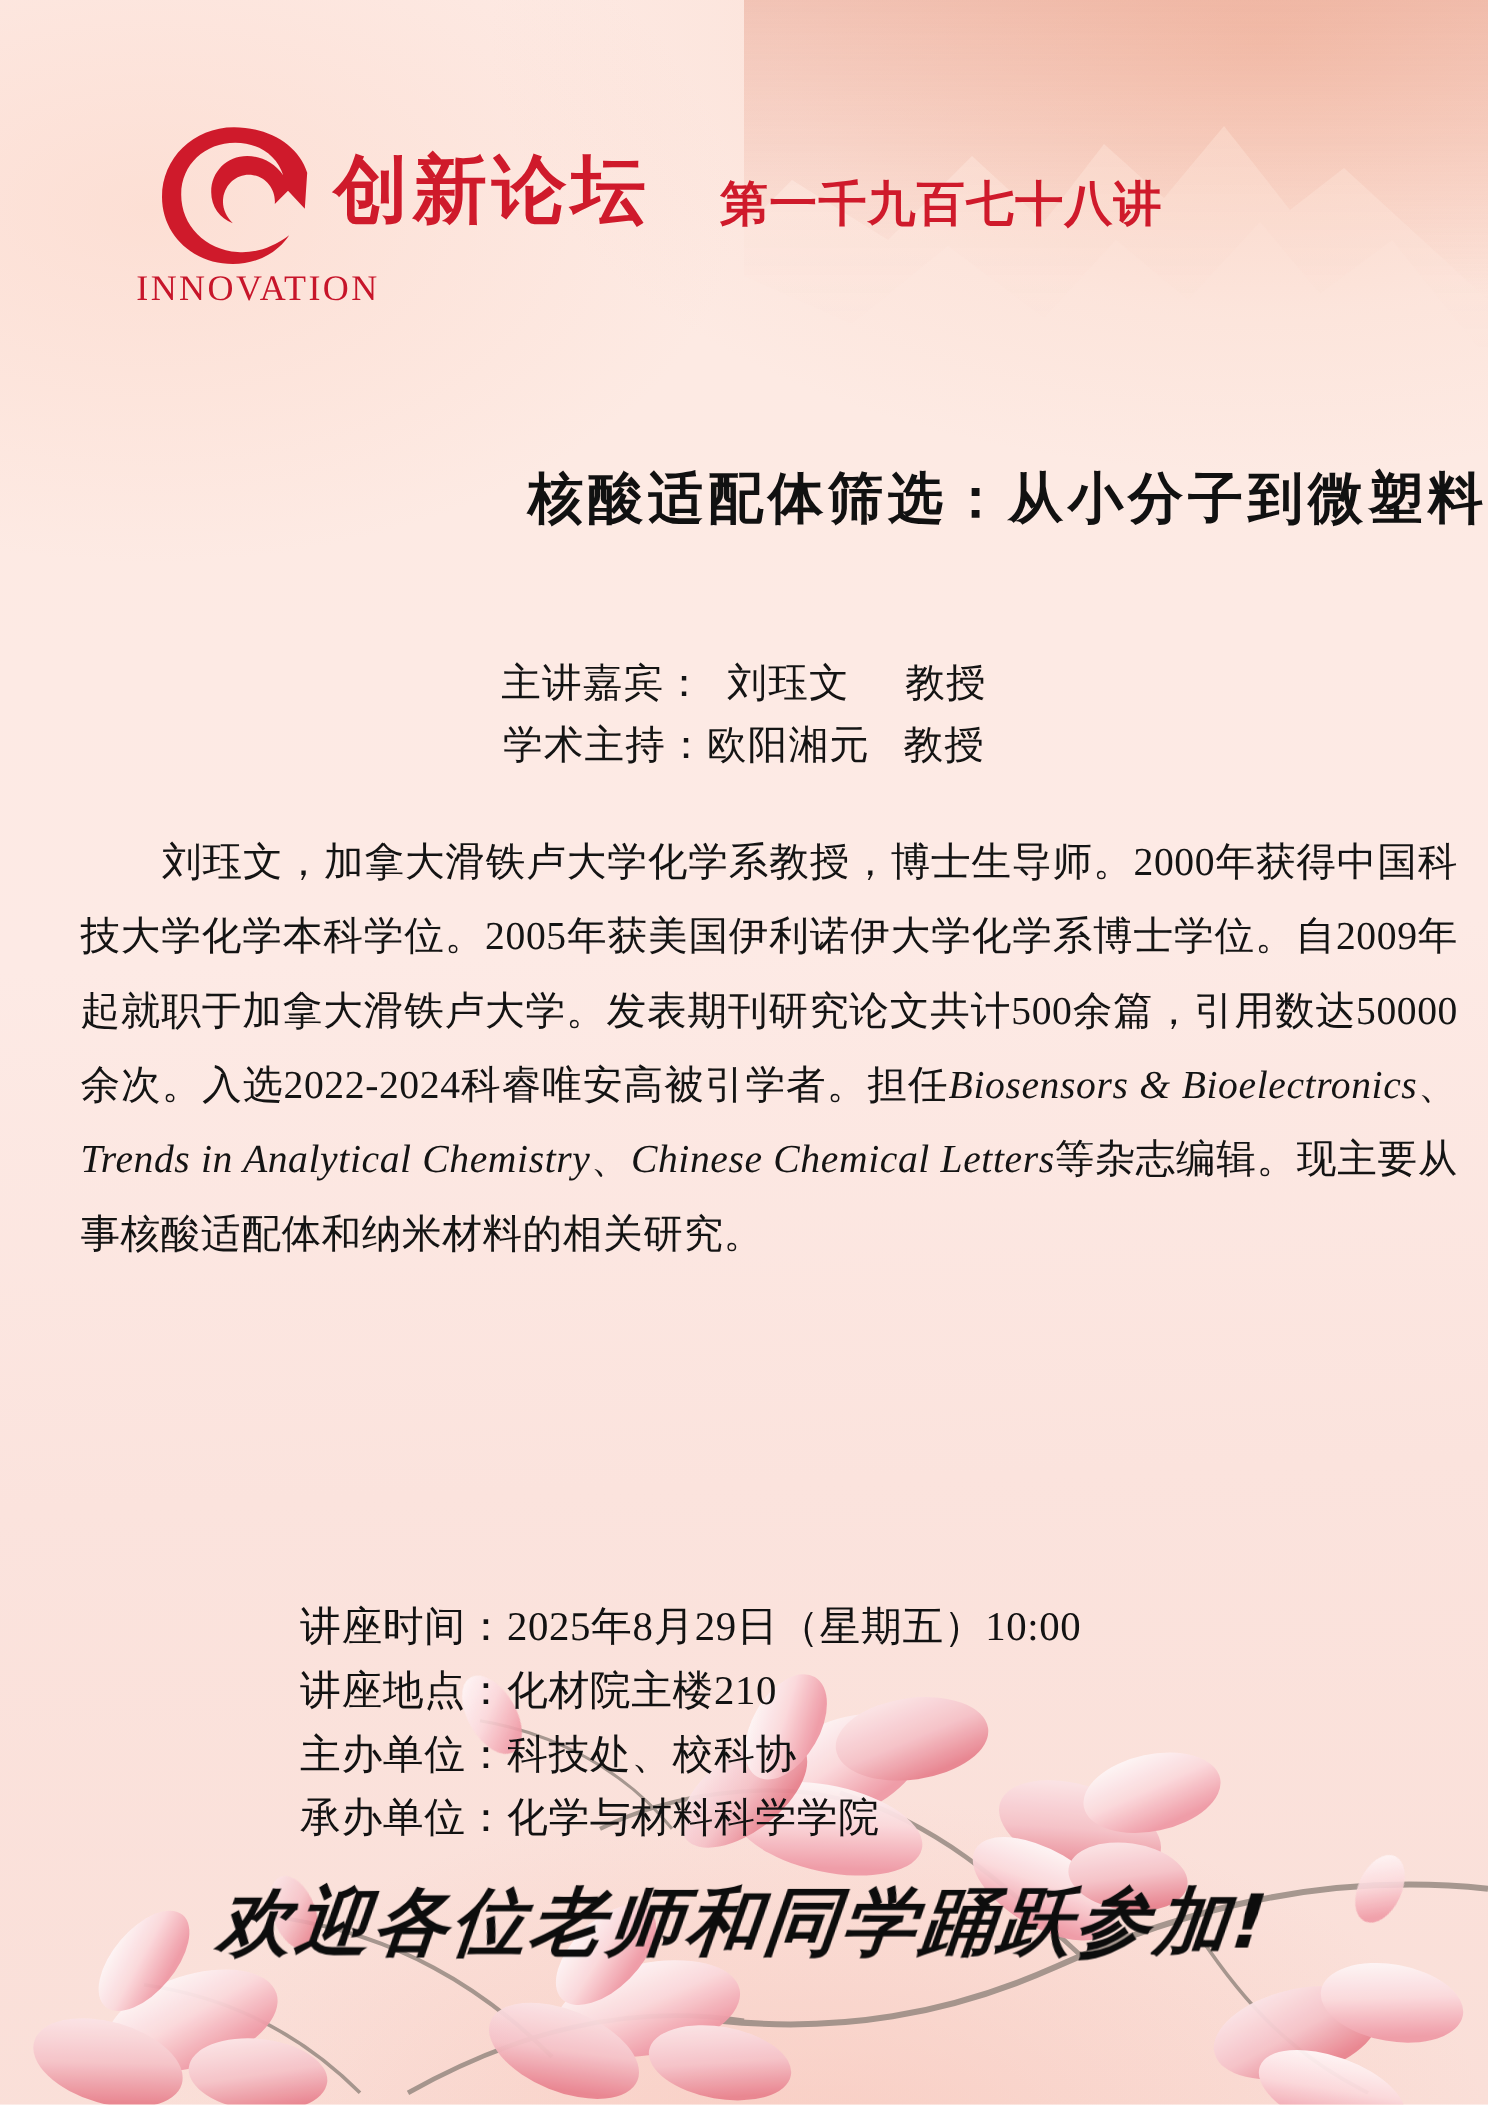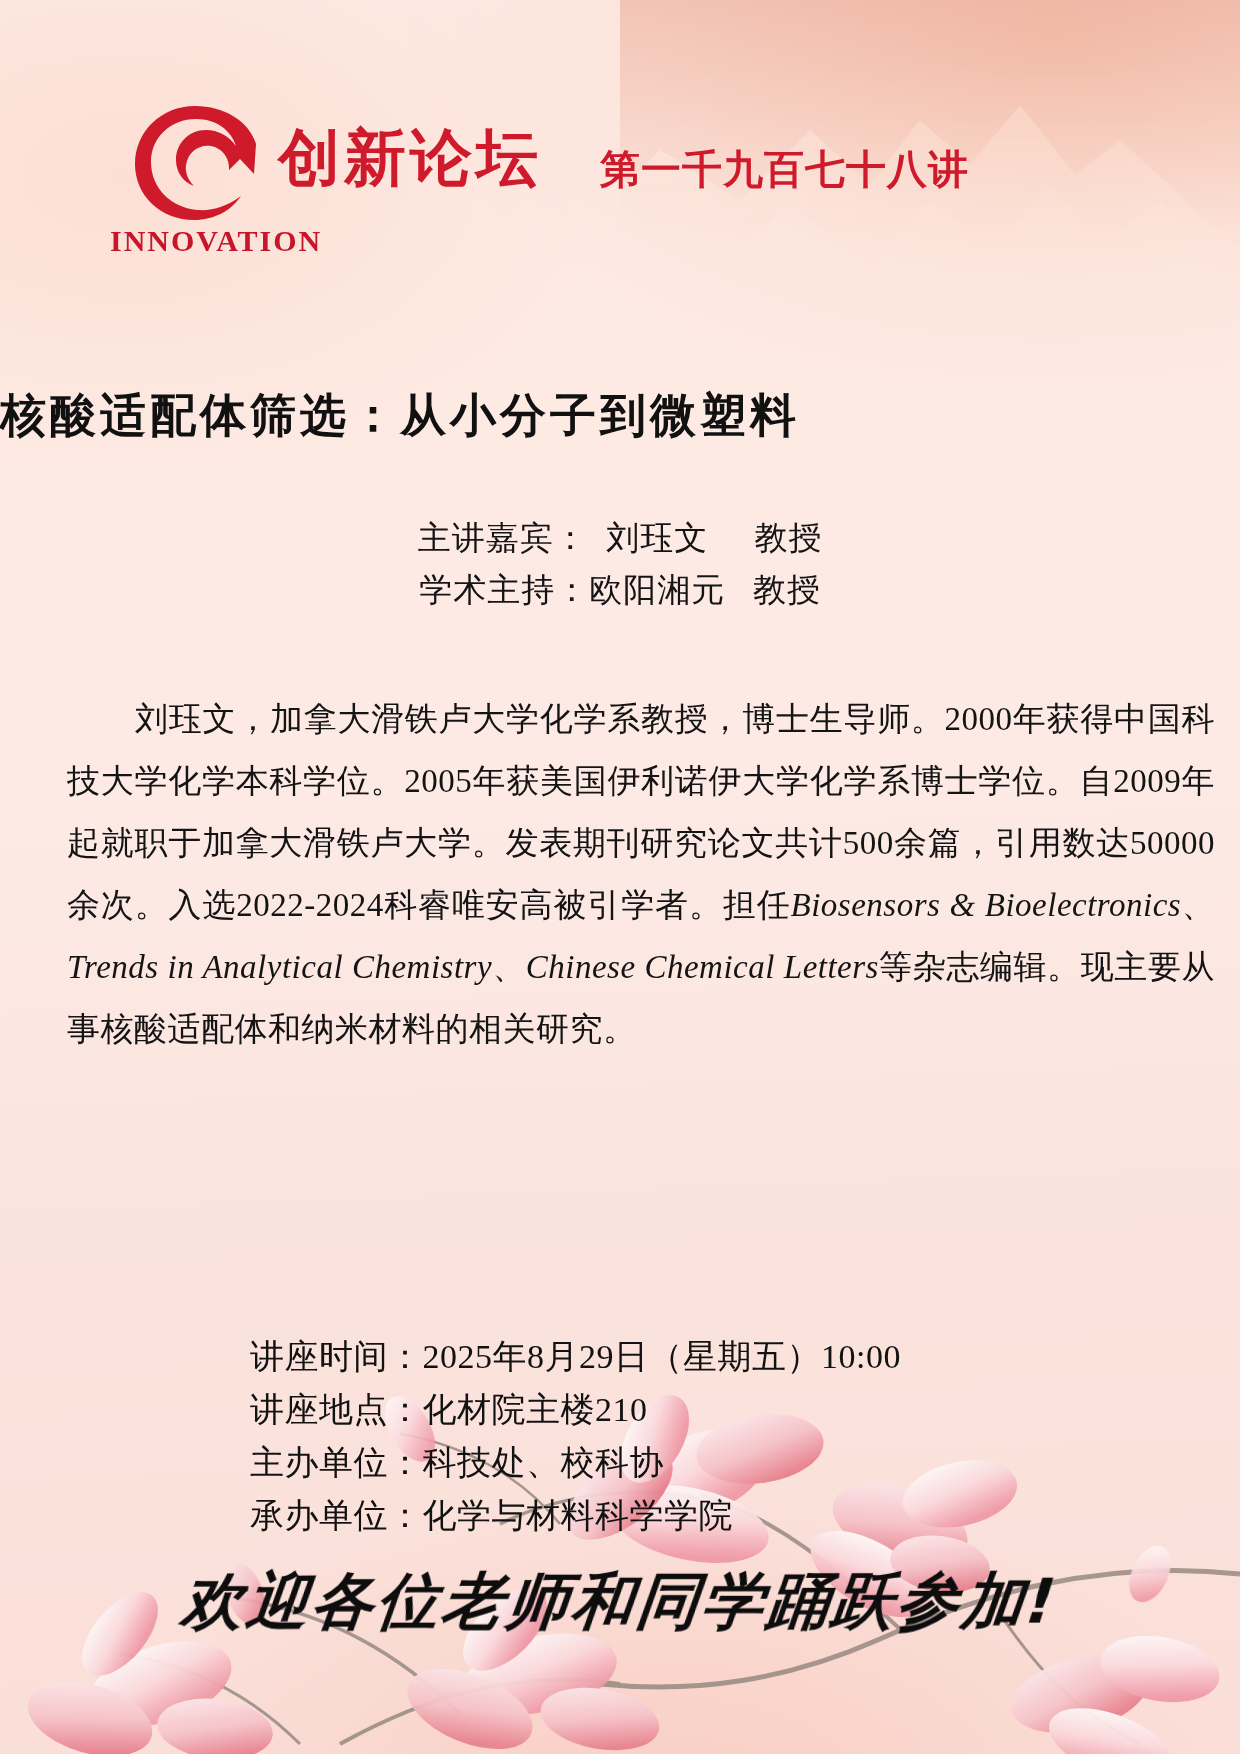--- a/index.html
+++ b/index.html
@@ -74,21 +74,21 @@
   .logo-en {
     position: absolute;
     left: 0px;
     top: 128px;
     width: 210px;
     text-align: center;
     color: #c7152a;
     font-family: "Liberation Serif", serif;
     font-size: 30px;
     letter-spacing: 2px;
-    font-weight: 700;
+    font-weight: 400;
   }
   .forum-title {
     position: absolute;
     left: 168px;
     top: 20px;
     color: #cf1a2b;
     font-family: "DejaVu Sans", "Liberation Sans", sans-serif;
     font-weight: bold;
     font-size: 62px;
     letter-spacing: 4px;
@@ -105,32 +105,32 @@
     letter-spacing: 1px;
     white-space: nowrap;
   }
 
   
   .talk-title {
     position: absolute;
     top: 385px;
     left: 0;
     width: 1240px;
-    text-align: left;
+    text-align: right;
     font-family: Liberation Mono, monospace;
     font-weight: bold;
     font-size: 46px;
     letter-spacing: 4px;
     color: #111;
   }
 
   
   .speakers {
     position: absolute;
-    top: 512px;
+    top: 544px;
     left: 0;
     width: 1240px;
     text-align: center;
     font-size: 33px;
     line-height: 52px;
     color: #141414;
     letter-spacing: 1px;
   }
   .speakers .row { white-space: pre; }
 

